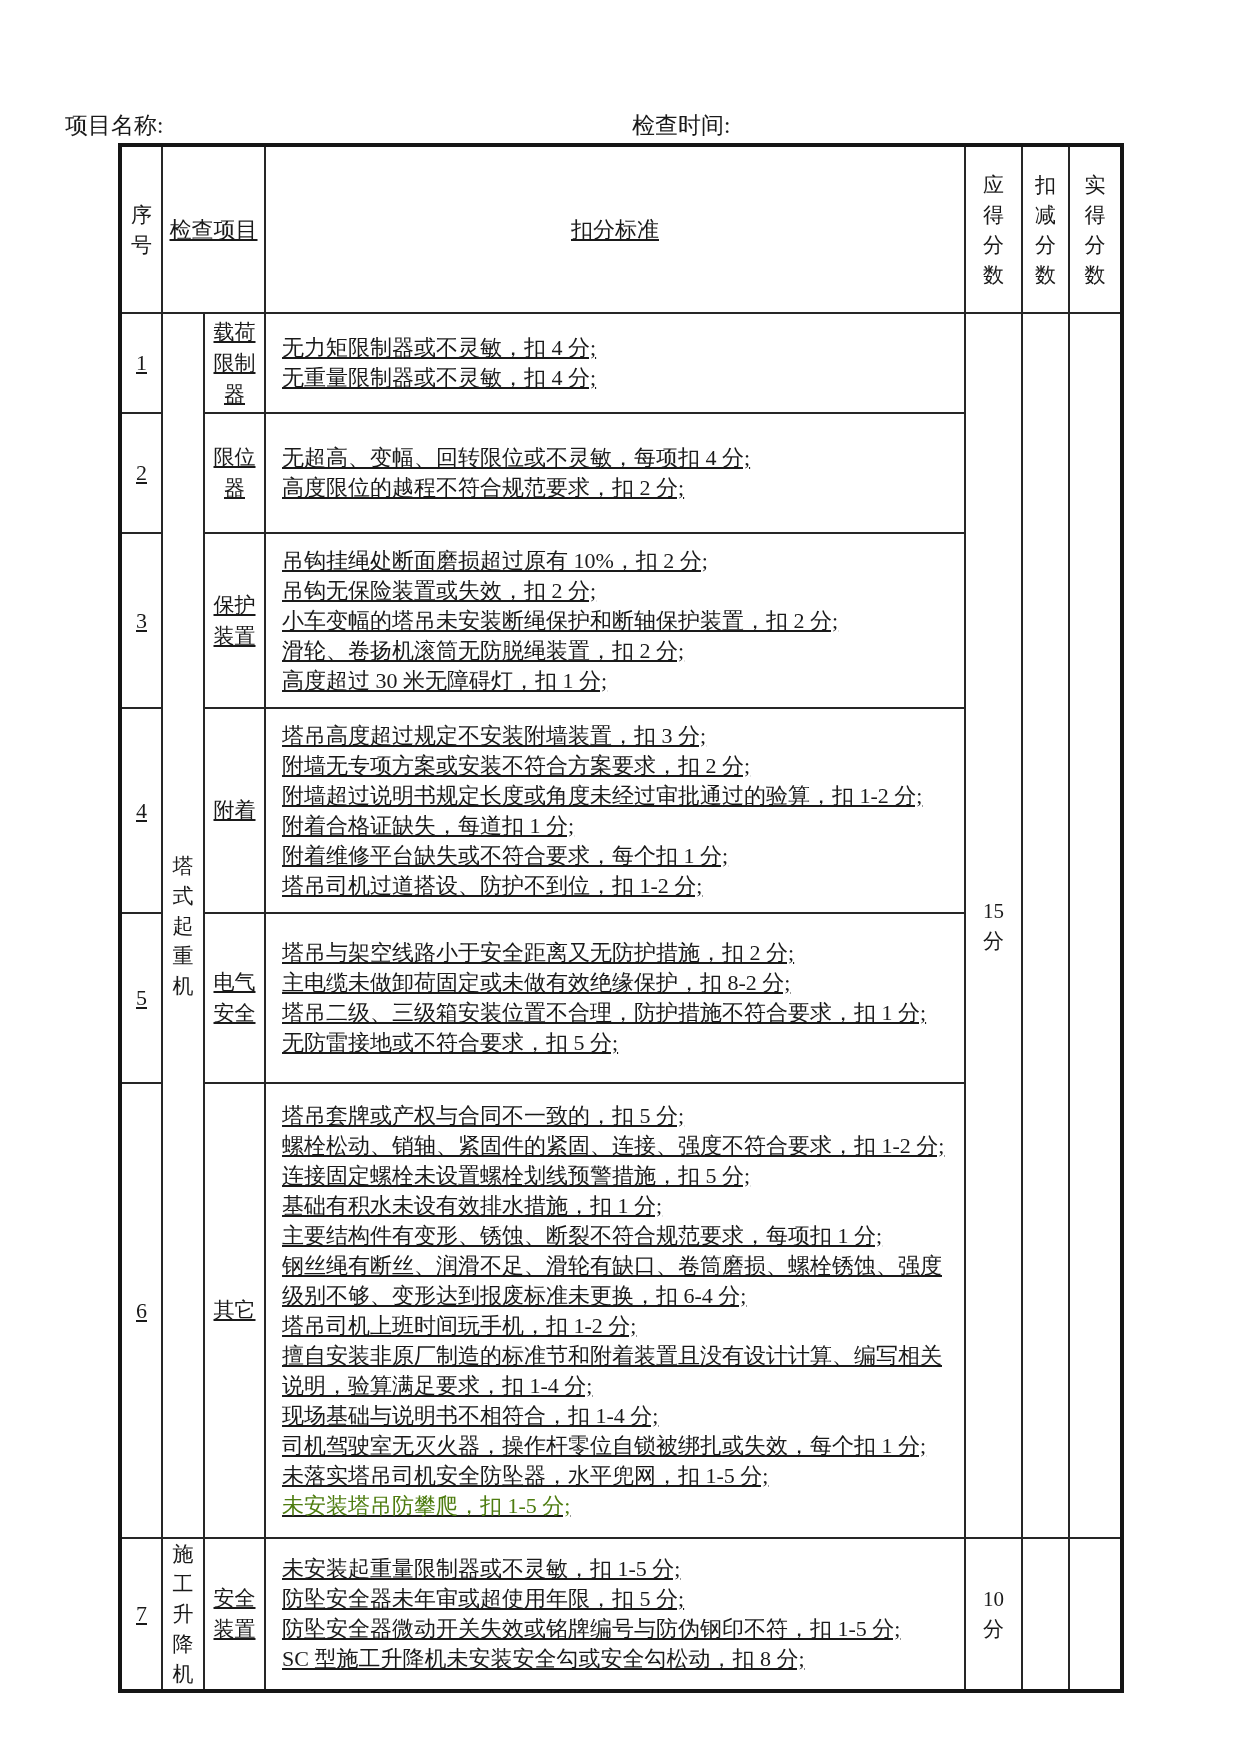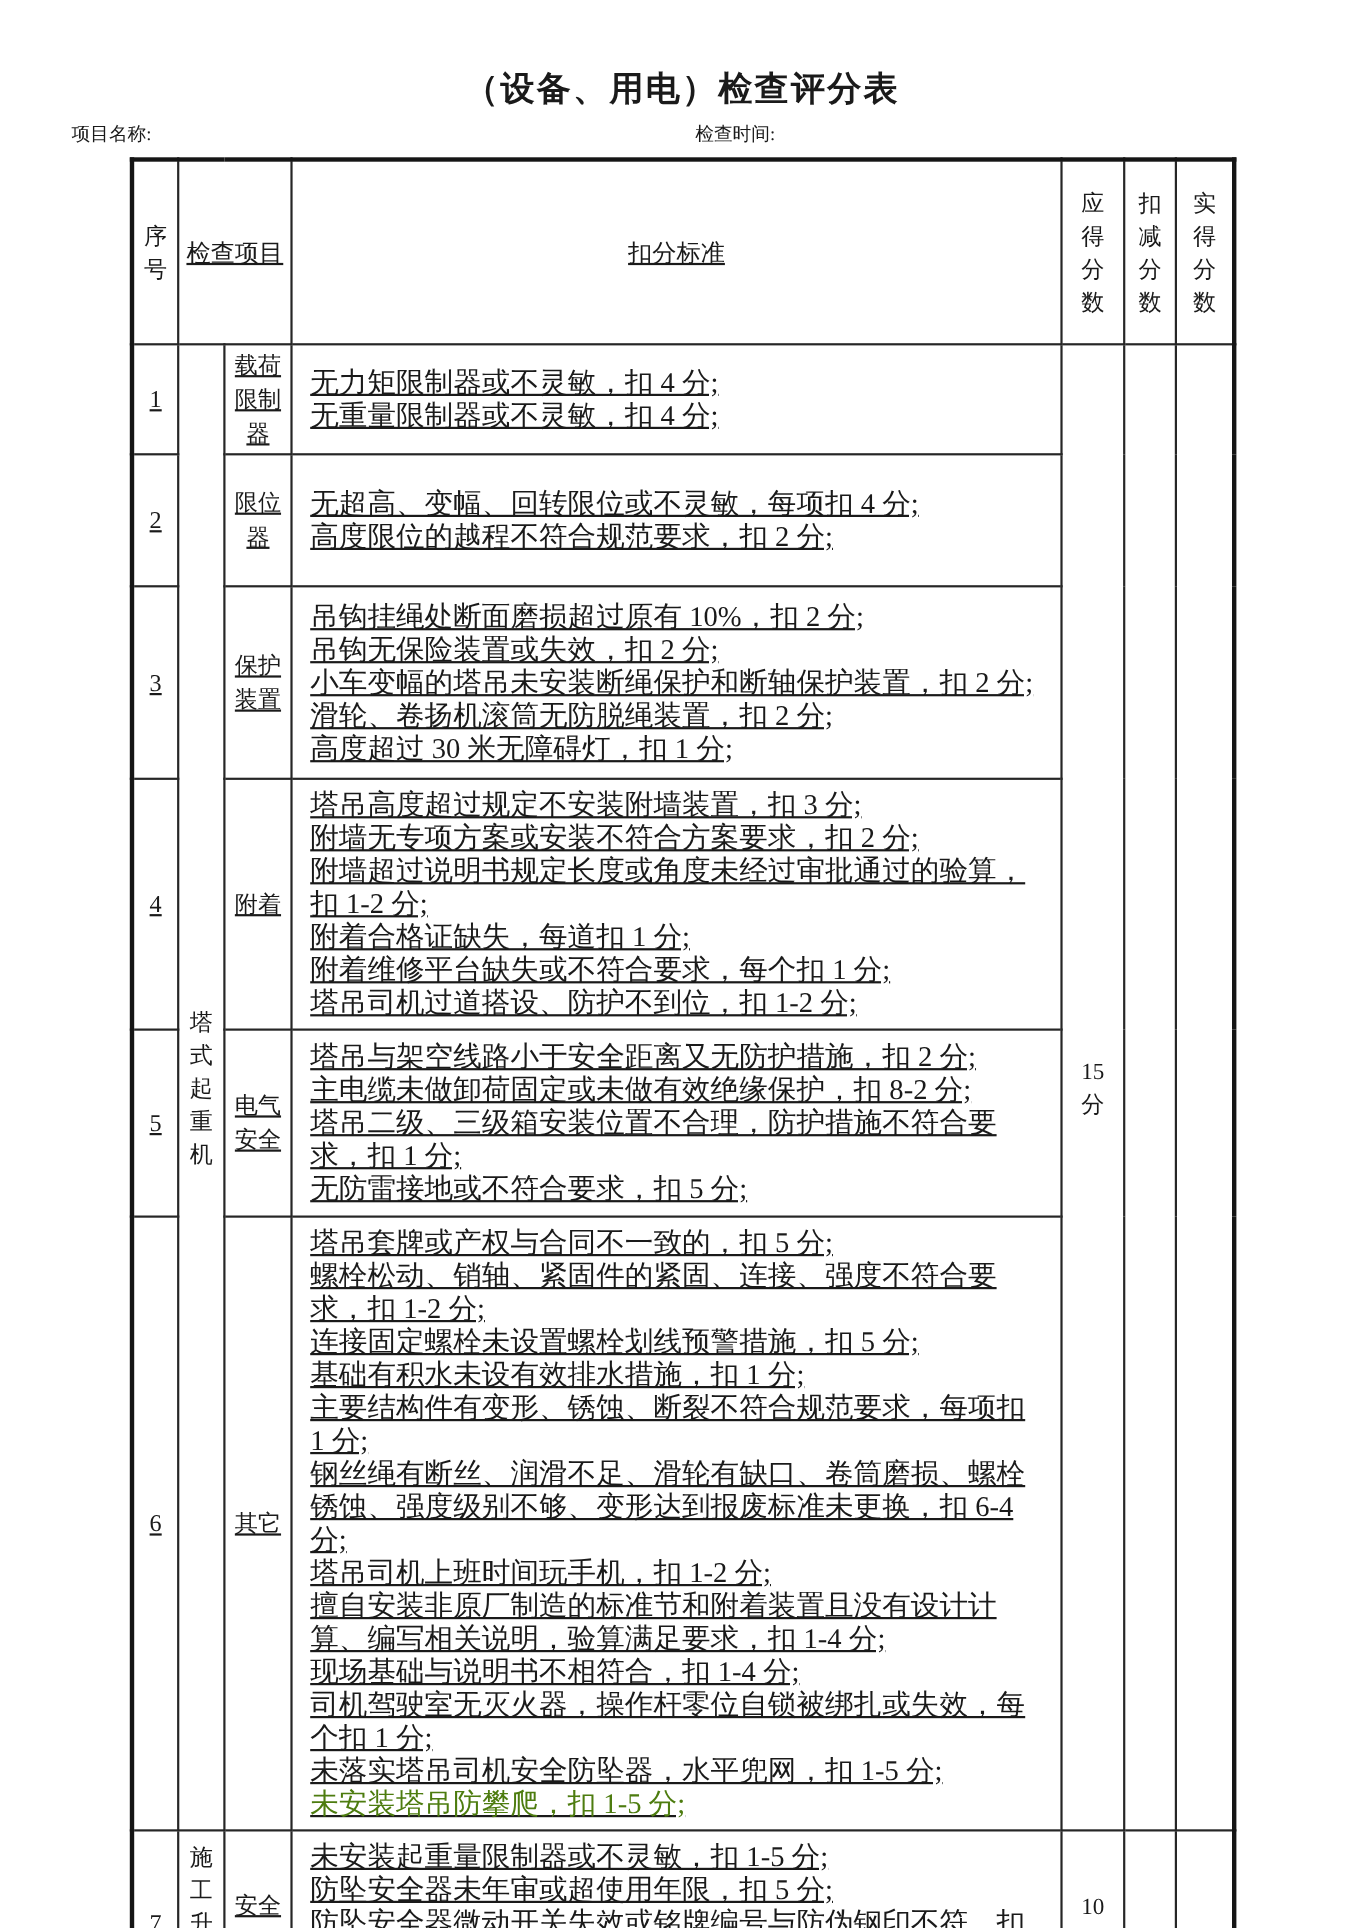--- a/index.html
+++ b/index.html
@@ -2,51 +2,50 @@
 <html><head>
 <meta charset="utf-8">
 <style>
   html,body{margin:0;padding:0;background:#ffffff;}
   body{width:1240px;height:1753px;overflow:hidden;
        font-family:"Liberation Serif","DejaVu Serif",serif;color:#1a1a1a;}
   .page{position:relative;width:1240px;height:1753px;background:#ffffff;}
 
   .doc-title{position:absolute;top:60px;left:0;width:1240px;text-align:center;
              font-size:31px;font-weight:bold;letter-spacing:2px;}
-  .meta-label{position:absolute;top:110px;font-size:17px;}
+  .meta-label{position:absolute;top:110px;font-size:23px;}
   .meta-project{left:65px;}
   .meta-time{left:632px;}
 
   table.score-table{position:absolute;left:118px;top:143px;width:1002px;
         border-collapse:collapse;table-layout:fixed;background:#fff;
         border:4px solid #151515;}
   .score-table td,.score-table th{border:2px solid #262626;padding:0;
         font-weight:normal;vertical-align:middle;text-decoration:underline;}
 
   th.hcell{font-size:22px;text-align:center;}
   .vstack{display:inline-block;width:24px;word-break:break-all;
           line-height:30px;font-size:21px;text-align:center;}
   .vstack.score{width:27px;}
 
   td.idx{ text-align:center;font-size:22px;}
   td.grp{ text-align:center;}
   td.item{text-align:center;font-size:21px;line-height:31px;
           word-break:break-all;padding:0 4px;}
   td.crit{padding:8px 16px;vertical-align:middle;}
-  .crit-line{font-size:26px;line-height:30px;text-align:left;}
+  .crit-line{font-size:22px;line-height:30px;text-align:left;}
   .crit-line.red{color:#c00000;}
   td.score-cell{text-align:center;}
   td.blank-cell{background:#fff;}
 </style>
 </head>
 <body>
 
 <div class="page">
 
-  <div class="doc-title">（设备、用电）检查评分表</div>
 
   <div class="meta-label meta-project">项目名称:</div>
   <div class="meta-label meta-time">检查时间:</div>
 
   <table class="score-table">
     <colgroup>
       <col style="width:42px">
         <col style="width:42px">
         <col style="width:61px">
       <col style="width:700px">

